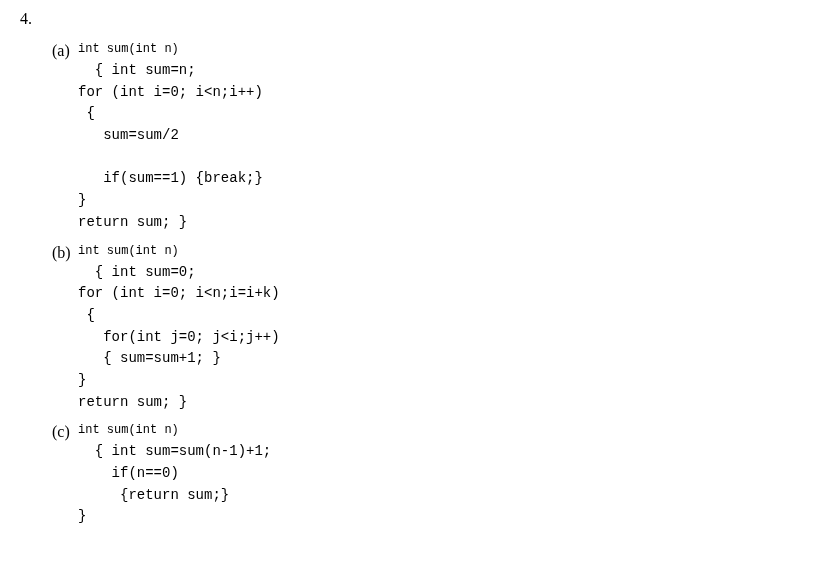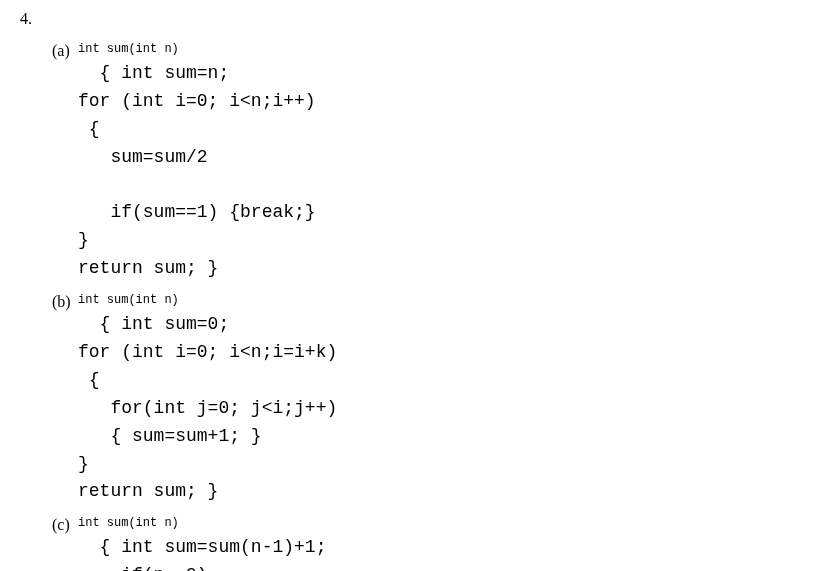--- a/index.html
+++ b/index.html
@@ -43,21 +43,21 @@
     .subpart-label {
       min-width: 26px;
       font-family: "Times New Roman", Times, serif;
     }
     .code-first-line {
       font-family: "Courier New", Courier, monospace;
       font-size: 12px;
     }
     .code-block {
       font-family: "Courier New", Courier, monospace;
-      font-size: 18px;
+      font-size: 14px;
       white-space: pre;
       margin-left: 26px;
       line-height: 1.55;
     }
   </style>
 </head>
 <body>
 
 <div class="problem-header">
   <span class="problem-number">4.</span>
@@ -93,18 +93,18 @@
 }
 return sum; }</div>
   </div>
 
   <div class="subpart">
     <div class="subpart-header">
       <span class="subpart-label">(c)</span>
       <span class="code-first-line">int sum(int n)</span>
     </div>
     <div class="code-block">  { int sum=sum(n-1)+1;
-    if(n==9)
+    if(n==0)
      {return sum;}
 }</div>
   </div>
 
 </div>
 
 </body></html>

